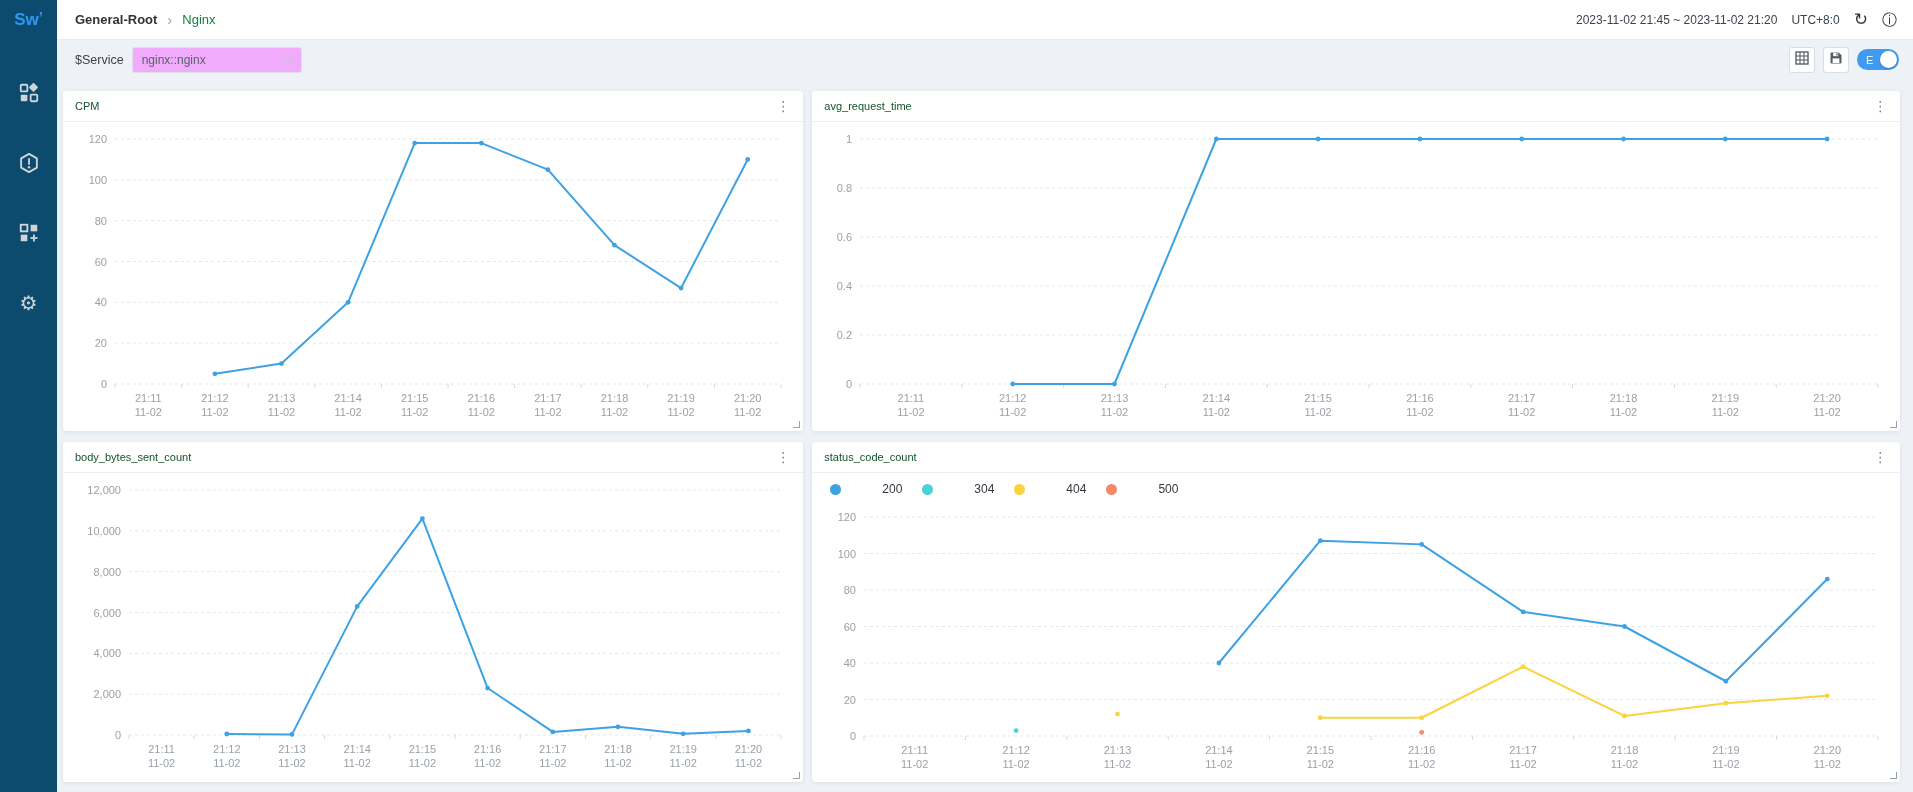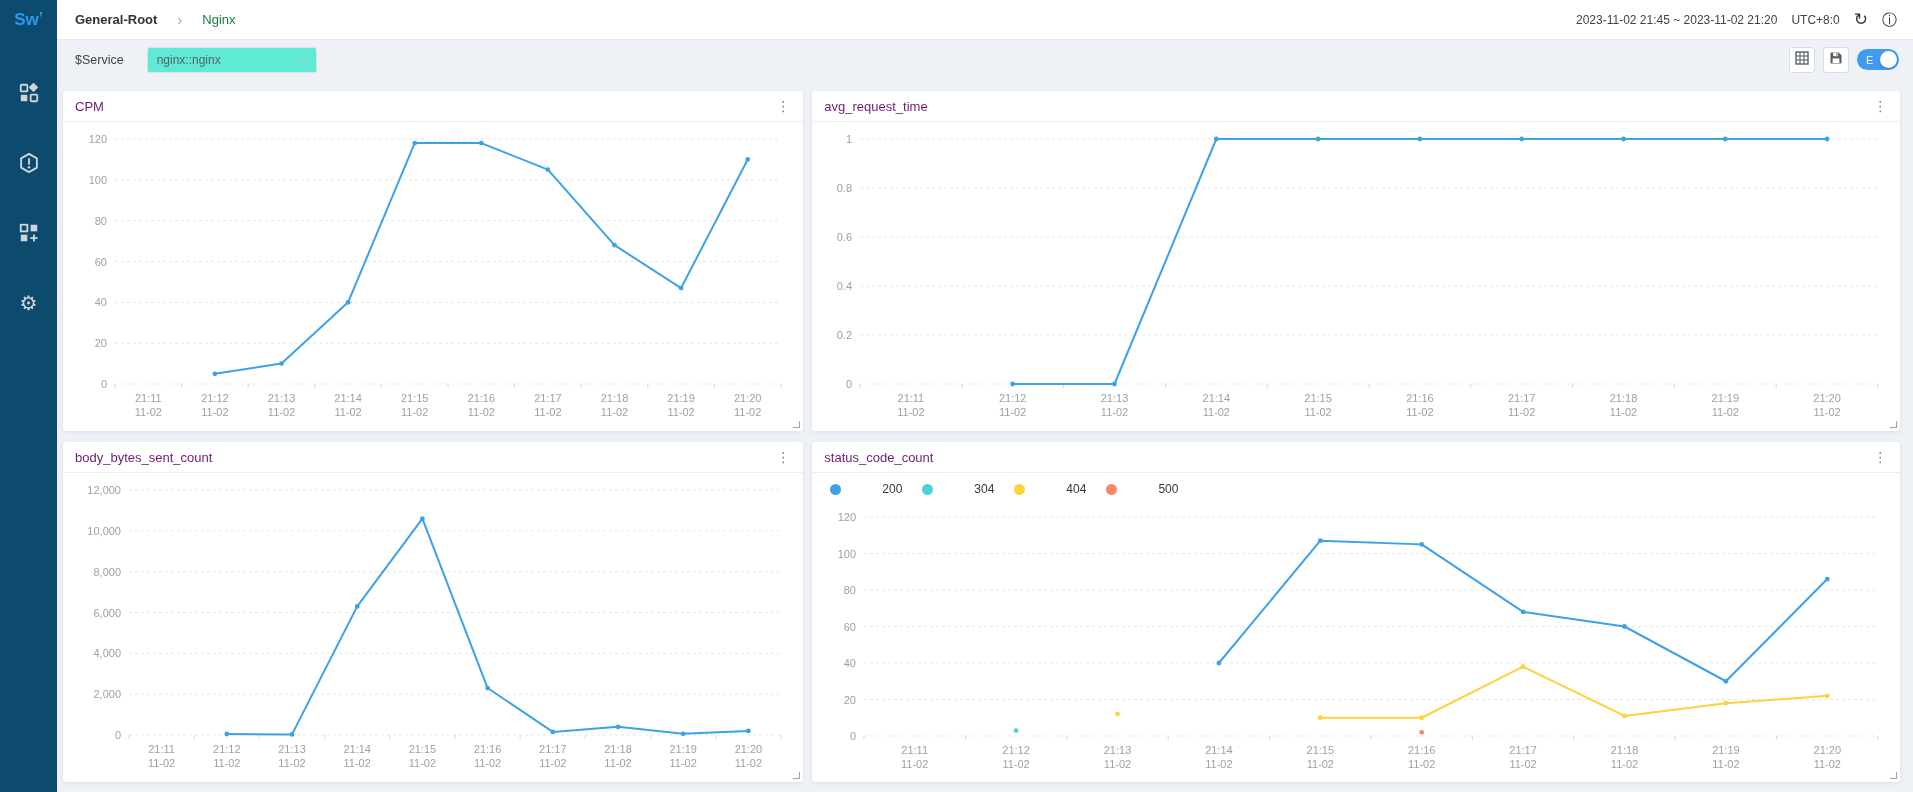--- a/index.html
+++ b/index.html
@@ -15,53 +15,53 @@
   .side-nav { display:flex; flex-direction:column; align-items:center; margin-top:38px; gap:40px; }
   .side-item { width:36px; height:30px; display:flex; align-items:center; justify-content:center; cursor:pointer; }
   .side-item svg { display:block; }
   .gear-glyph { font-size:20px; color:#cfd4d9; line-height:1; }
 
   
   .main { flex:1; display:flex; flex-direction:column; min-width:0; }
 
   .topbar { height:40px; background:#fff; border-bottom:1px solid #e7eaee;
             display:flex; align-items:center; justify-content:space-between; padding:0 16px 0 18px; }
-  .breadcrumb { display:flex; align-items:center; gap:20px; font-size:13px;text-align:right; }
+  .breadcrumb { display:flex; align-items:center; gap:10px; font-size:13px;text-align:right; }
   .crumb-root { font-weight:bold; color:#2f3338; }
   .crumb-sep { color:#9aa2ac; font-size:15px; }
   .crumb-leaf { color:#15803d; }
   .top-right { display:flex; align-items:center; gap:14px; color:#3c434d; font-size:12px; }
   .icon-btn { cursor:pointer; font-size:15px; color:#2f3338; line-height:1; }
 
   .toolbar { height:39px; background:#eef1f5; display:flex; align-items:center;
              justify-content:space-between; padding:0 14px 0 18px; }
   .toolbar-left { display:flex; align-items:center; gap:8px; }
   .service-label { font-size:12.5px; color:#3c434d; }
-  .select { width:170px; height:26px; background:#5eead4; border:1px solid #dde1e6; border-radius:3px;
-            display:flex; align-items:center; justify-content:space-between; padding:0 9px; cursor:pointer;margin-left:15px; }
+  .select { width:170px; height:26px; background:#f0abfc; border:1px solid #dde1e6; border-radius:3px;
+            display:flex; align-items:center; justify-content:space-between; padding:0 9px; cursor:pointer; }
   .select-value { font-size:12px; color:#5b6168; }
   .chevron-down { width:7px; height:7px; border-right:1.4px solid #c3c8cf; border-bottom:1.4px solid #c3c8cf;
                   transform:rotate(45deg); margin-top:-3px; }
   .toolbar-right { display:flex; align-items:center; gap:8px; }
   .tool-btn { width:26px; height:26px; background:#fff; border:1px solid #d9dde2; border-radius:3px;
               display:flex; align-items:center; justify-content:center; cursor:pointer; }
   .toggle { width:42px; height:21px; border-radius:11px; background:#3f9bf0; position:relative;
             display:flex; align-items:center; cursor:pointer; }
   .toggle-label { color:#fff; font-size:11px; margin-left:9px; }
   .toggle-knob { position:absolute; right:2px; top:2px; width:17px; height:17px; border-radius:50%;
                  background:#fff; box-shadow:0 1px 2px rgba(0,0,0,.2); }
 
   
   .content { flex:1; padding:12px 13px 10px 6px; display:grid;
              grid-template-columns: 40.3% 1fr; grid-template-rows: 1fr 1fr; gap:11px 9px; min-height:0; }
   .panel { background:#fff; border-radius:3px; box-shadow:0 1px 4px rgba(0,0,0,.08);
            display:flex; flex-direction:column; position:relative; min-height:0; }
   .panel-header { height:31px; flex:0 0 31px; border-bottom:1px solid #ededef;
                   display:flex; align-items:center; justify-content:space-between; padding:0 12px; }
-  .panel-title { font-size:13px; color:#701a75; }
+  .panel-title { font-size:11px; color:#14532d; }
   .kebab { color:#7d8690; font-size:14px; cursor:pointer; line-height:1; letter-spacing:1px; }
   .plot { flex:1; min-height:0; display:flex; flex-direction:column; padding:2px 4px 0 4px; }
   .plot svg { flex:1; }
   .legend-row { height:28px; flex:0 0 28px; display:flex; align-items:center; gap:20px; padding-left:14px; }
   .legend-item { display:flex; align-items:center; gap:6px; cursor:pointer; }
   .legend-dot { width:11px; height:11px; border-radius:50%; }
   .legend-text { font-size:12px; color:#33383f;margin-left:35px; }
   .resize-handle { position:absolute; right:3px; bottom:3px; width:7px; height:7px;
                    border-right:1.5px solid #9aa1a9; border-bottom:1.5px solid #9aa1a9; cursor:nwse-resize; }
 </style>

